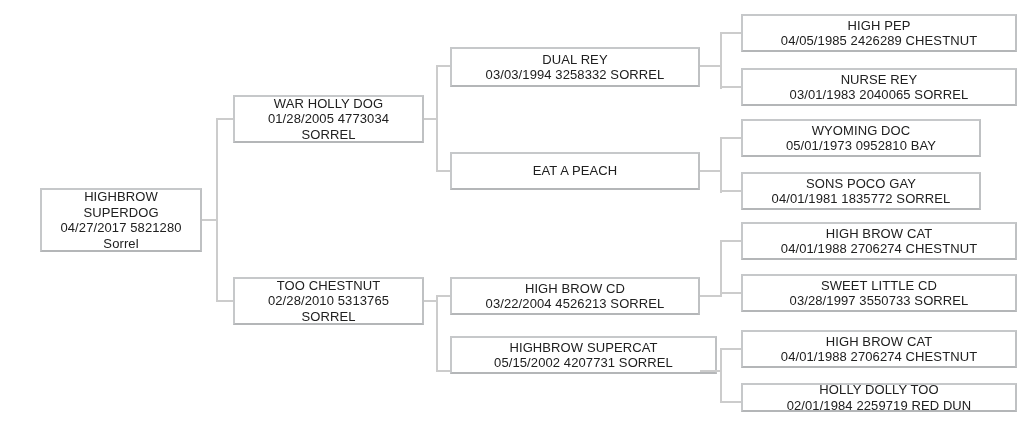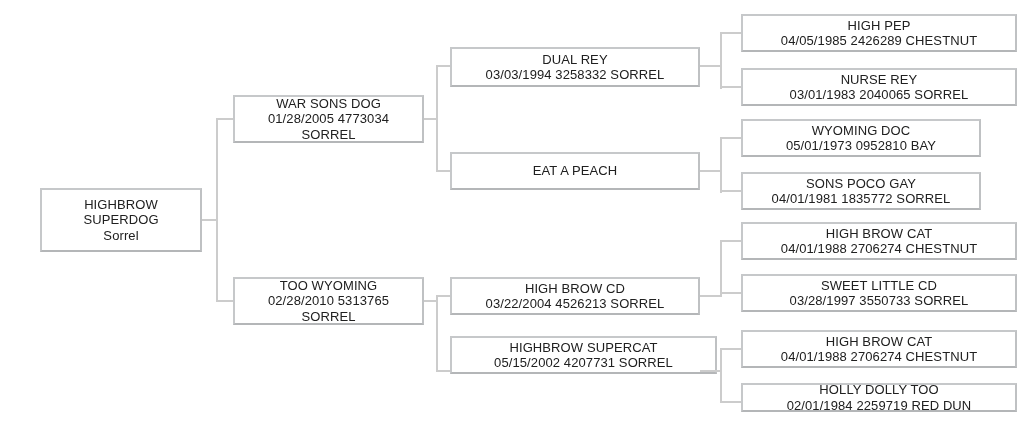--- a/index.html
+++ b/index.html
@@ -42,31 +42,32 @@
   .v { width: 2px; }
 </style>
 </head>
 <body>
 
 <div class="stage">
 
   <div class="node" style="left:40px;top:188px;width:162px;height:64px">
     <span class="ln">HIGHBROW</span>
     <span class="ln">SUPERDOG</span>
+    <span class="ln">04/27/2017 5821280</span>
     <span class="ln">Sorrel</span>
   </div>
 
   <div class="node" style="left:233px;top:95px;width:191px;height:48px">
-    <span class="ln">WAR SONS DOG</span>
+    <span class="ln">WAR HOLLY DOG</span>
     <span class="ln">01/28/2005 4773034</span>
     <span class="ln">SORREL</span>
   </div>
 
   <div class="node" style="left:233px;top:277px;width:191px;height:48px">
-    <span class="ln">TOO WYOMING</span>
+    <span class="ln">TOO CHESTNUT</span>
     <span class="ln">02/28/2010 5313765</span>
     <span class="ln">SORREL</span>
   </div>
 
   <div class="node" style="left:450px;top:47px;width:250px;height:40px">
     <span class="ln">DUAL REY</span>
     <span class="ln">03/03/1994 3258332 SORREL</span>
   </div>
 
   <div class="node" style="left:450px;top:152px;width:250px;height:38px">

